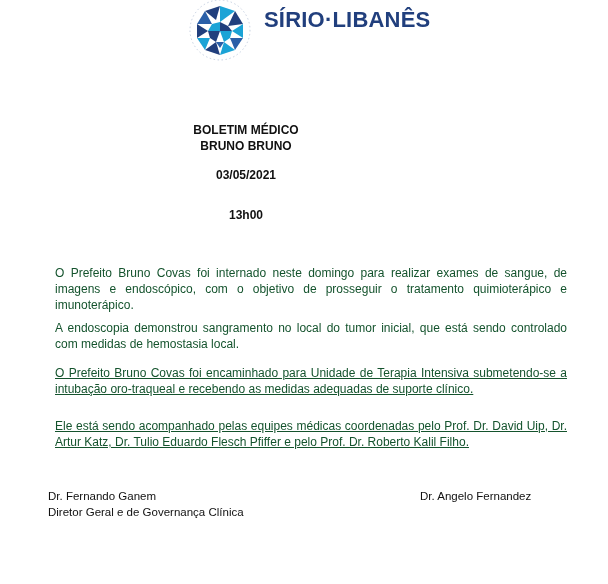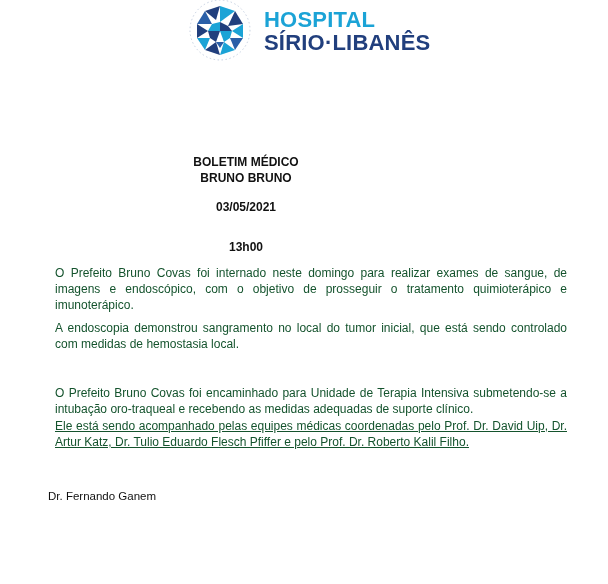--- a/index.html
+++ b/index.html
@@ -48,38 +48,37 @@
       font-size: 22px;
     }
     .title-block {
       position: absolute;
       left: 0;
       width: 492px;
       text-align: center;
       font-weight: bold;
       font-size: 12px;
       color: #111;
-      margin-top: 32px;
     }
     .t1 { top: 123px; }
     .t2 { top: 139px; }
     .t3 { top: 168px; }
     .t4 { top: 208px; }
     .body-text {
       position: absolute;
       left: 55px;
       width: 512px;
       font-size: 12px;
       line-height: 16px;
       text-align: justify;
       color: #14532d;
     }
     .p1 { top: 265px; }
     .p2 { top: 320px; }
-    .p3 { top: 385px; }
+    .p3 { top: 365px; text-decoration: underline; }
     .p4 { top: 418px; text-decoration: underline; }
     .sig {
       position: absolute;
       top: 488px;
       font-size: 11.5px;
       line-height: 16px;
       color: #111;
     }
     .sig-left { left: 48px; }
     .sig-right { left: 420px; }
@@ -102,32 +101,33 @@
     <polygon points="9,26 17,13 24,26" fill="#2a5fa8"></polygon>
     <polygon points="17,13 32,8 28,22" fill="#213f7d"></polygon>
     <polygon points="32,24 40,28 44,33 32,33" fill="#213f7d"></polygon>
     <polygon points="24,26 32,24 32,33 20,33" fill="#1ba3d6"></polygon>
     <polygon points="20,33 32,33 28,44 22,40" fill="#213f7d"></polygon>
     <polygon points="32,33 44,33 42,40 36,44" fill="#1ba3d6"></polygon>
     <polygon points="28,44 36,44 32,50" fill="#2a5fa8"></polygon>
     <circle cx="32" cy="32" r="30" fill="none" stroke="#b8c4d8" stroke-width="0.8" stroke-dasharray="1.5 2.5"></circle>
   </svg>
   <div class="brand">
-    <span class="brand-line1">HOSPITAL</span>
     <span class="brand-line2">SÍRIO·LIBANÊS</span>
   </div>
 </div>
 
 <div class="title-block t1">BOLETIM MÉDICO</div>
 <div class="title-block t2">BRUNO BRUNO</div>
 <div class="title-block t3">03/05/2021</div>
 <div class="title-block t4">13h00</div>
 
 <p class="body-text p1" style="margin:0">O Prefeito Bruno Covas foi internado neste domingo para realizar exames de sangue, de imagens e endoscópico, com o objetivo de prosseguir o tratamento quimioterápico e imunoterápico.</p>
 <p class="body-text p2" style="margin:0">A endoscopia demonstrou sangramento no local do tumor inicial, que está sendo controlado com medidas de hemostasia local.</p>
 <p class="body-text p3" style="margin:0">O Prefeito Bruno Covas foi encaminhado para Unidade de Terapia Intensiva submetendo-se a intubação oro-traqueal e recebendo as medidas adequadas de suporte clínico.</p>
 <p class="body-text p4" style="margin:0">Ele está sendo acompanhado pelas equipes médicas coordenadas pelo Prof. Dr. David Uip, Dr. Artur Katz, Dr. Tulio Eduardo Flesch Pfiffer e pelo Prof. Dr. Roberto Kalil Filho.</p>
 
 <div class="sig sig-left">
   <span>Dr. Fernando Ganem</span>
+  <span>Diretor Geral e de Governança Clínica</span>
 </div>
 <div class="sig sig-right">
+  <span>Dr. Angelo Fernandez</span>
 </div>
 
 </body></html>

